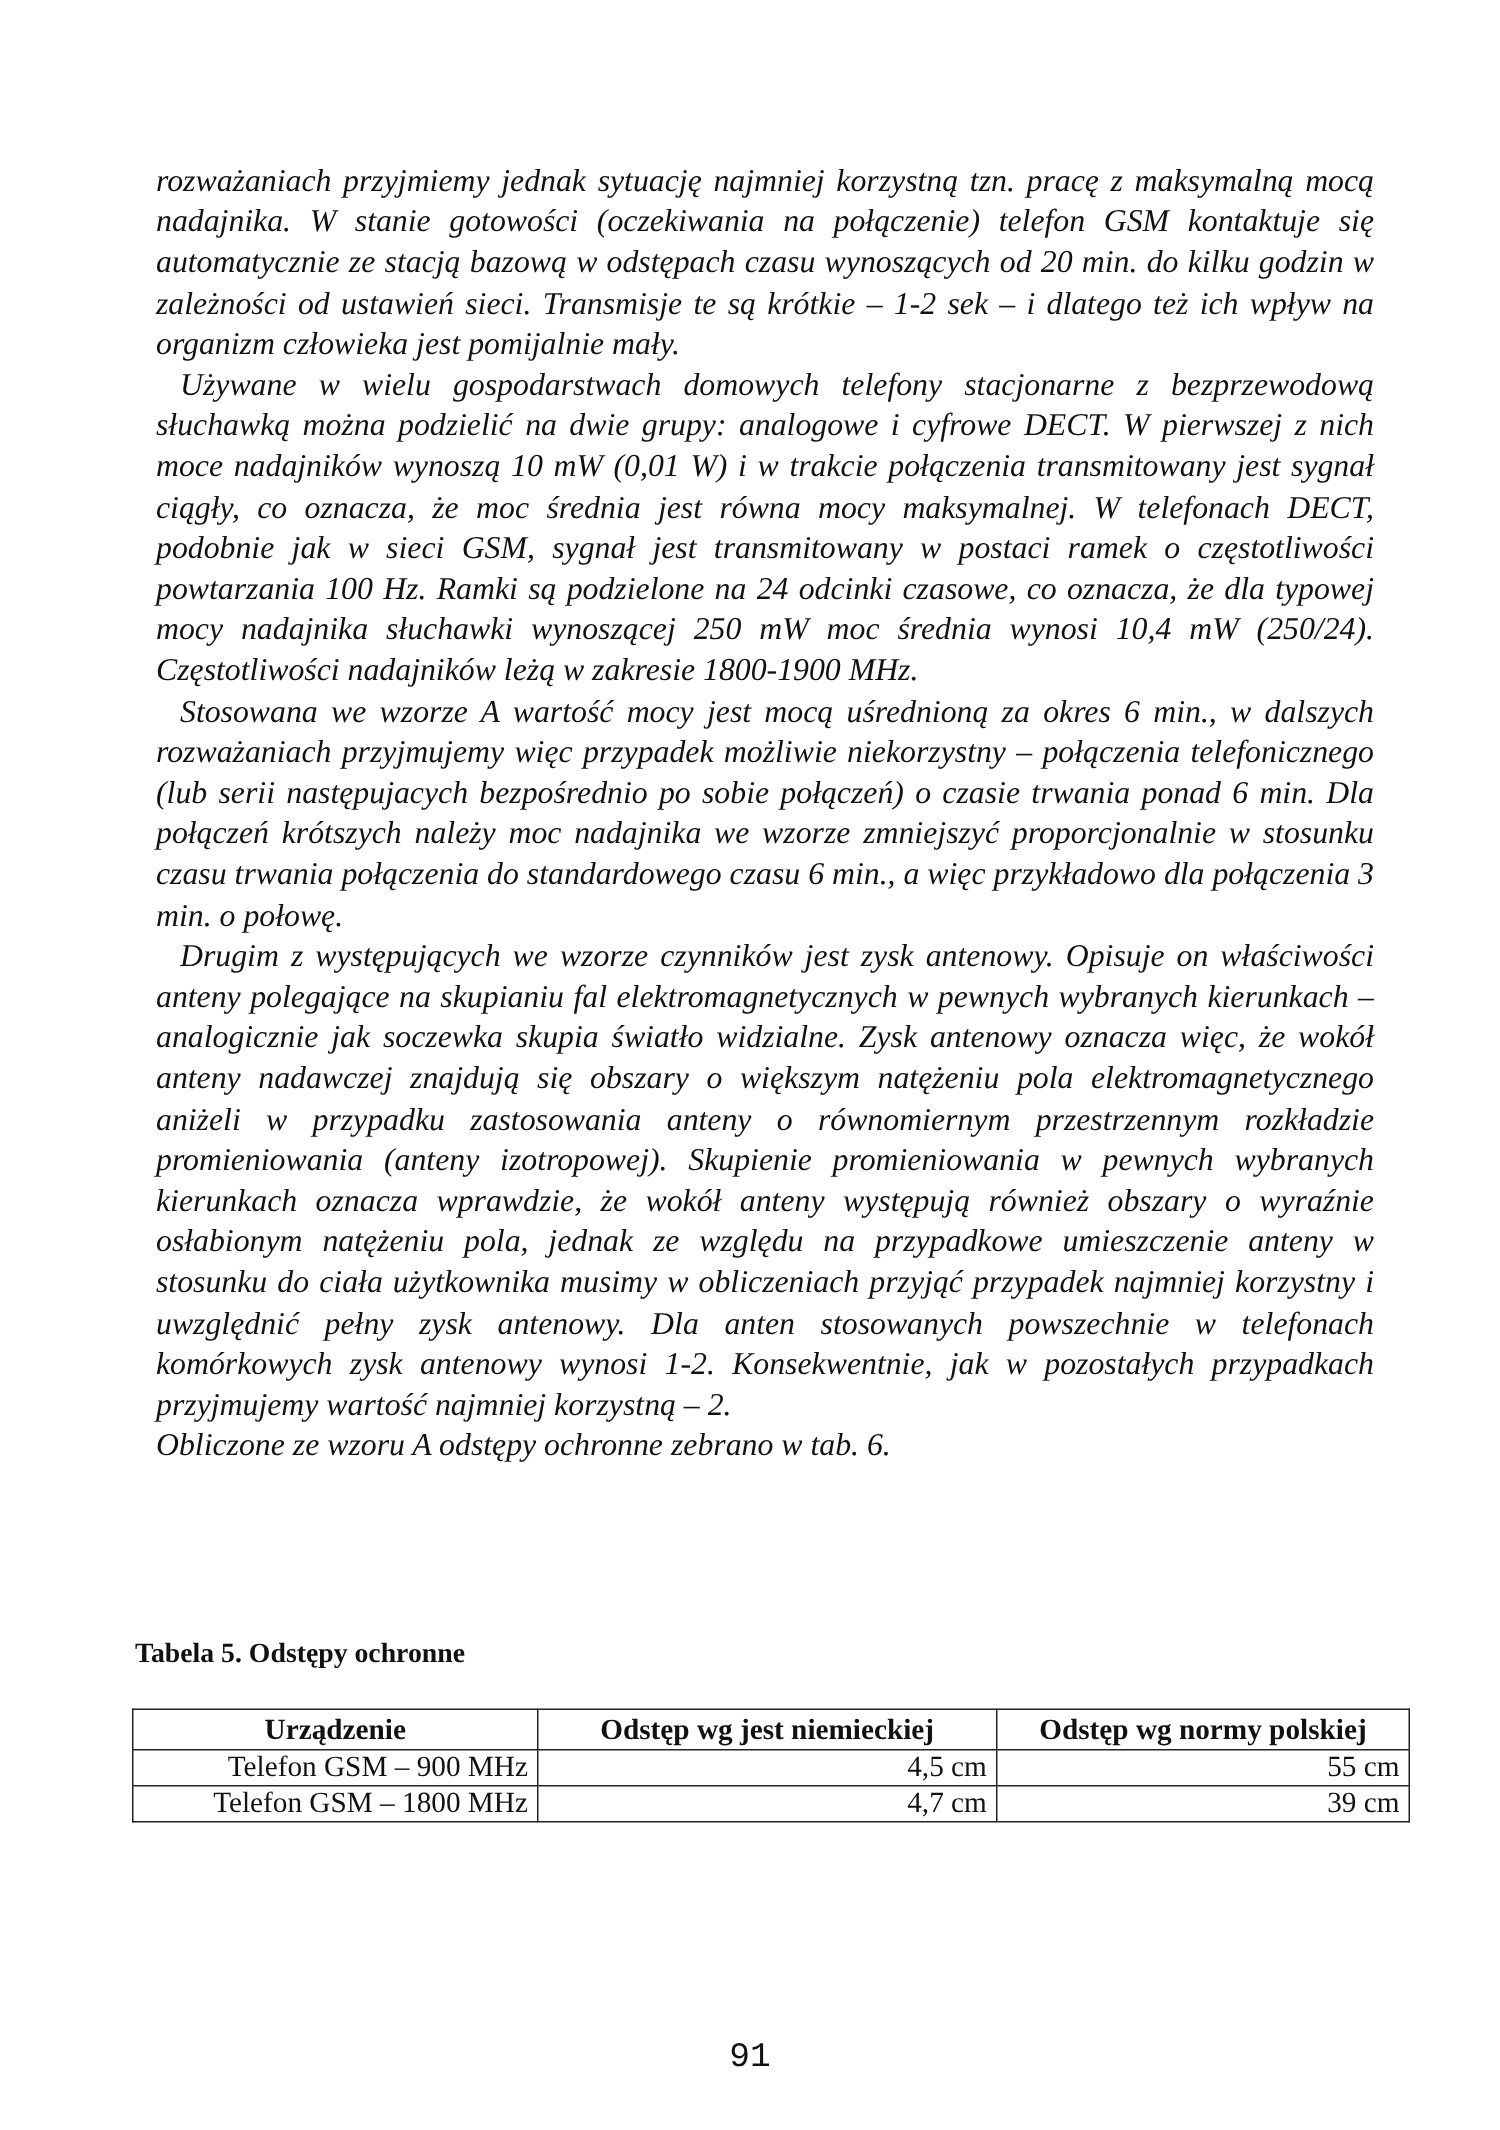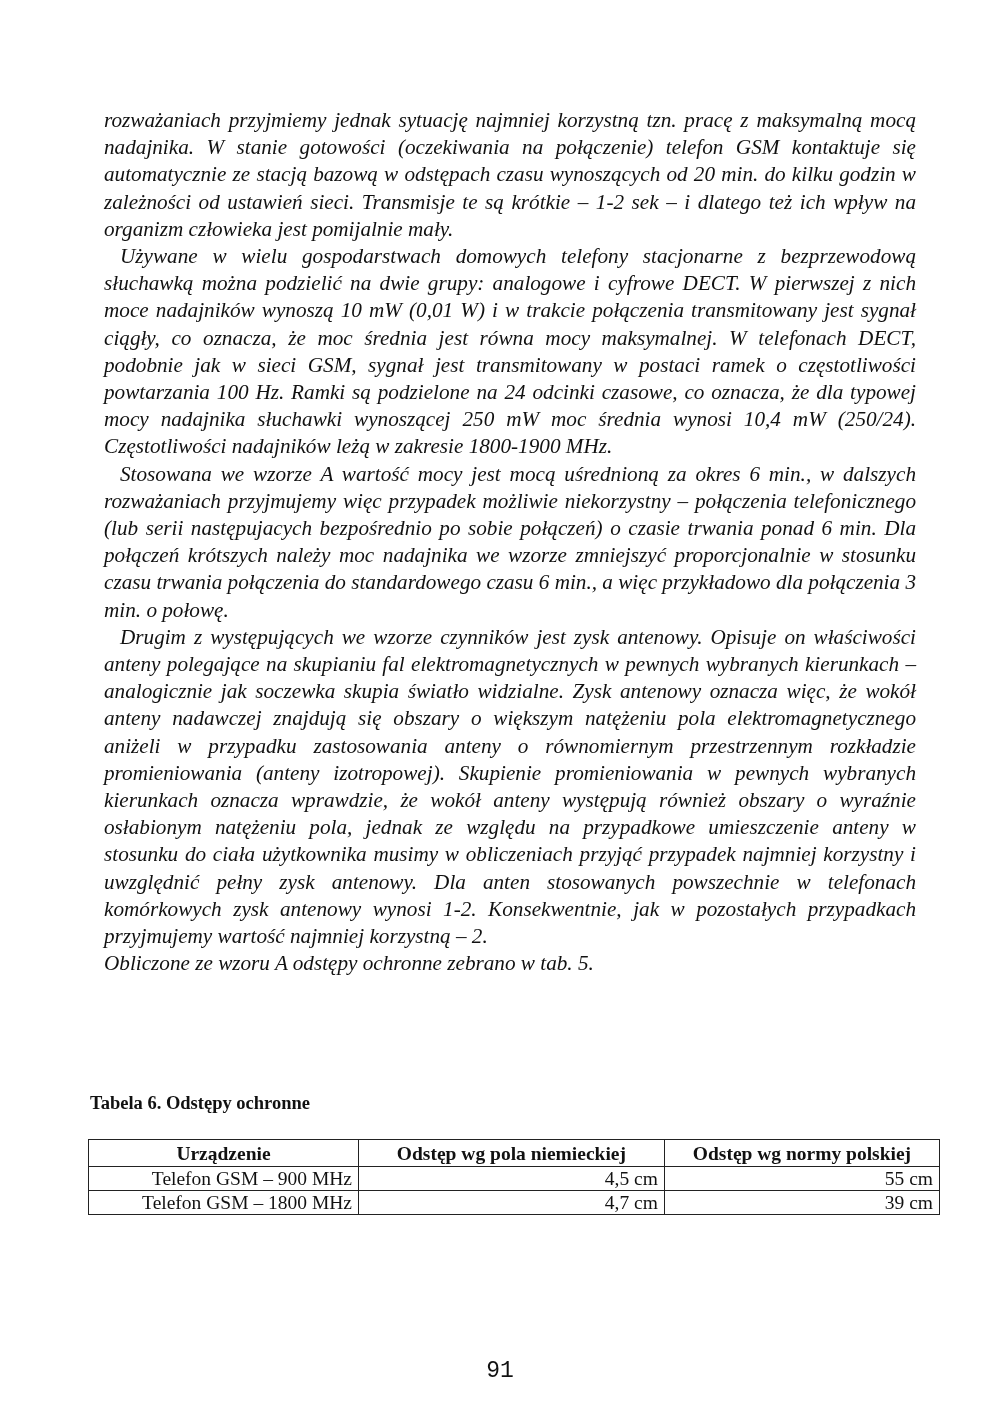--- a/index.html
+++ b/index.html
@@ -77,35 +77,35 @@
     }
   </style>
 </head>
 <body>
 
 <div class="page-body">
   <p class="para">rozważaniach przyjmiemy jednak sytuację najmniej korzystną tzn. pracę z maksymalną mocą nadajnika. W stanie gotowości (oczekiwania na połączenie) telefon GSM kontaktuje się automatycznie ze stacją bazową w odstępach czasu wynoszących od 20 min. do kilku godzin w zależności od ustawień sieci. Transmisje te są krótkie – 1-2 sek – i dlatego też ich wpływ na organizm człowieka jest pomijalnie mały.</p>
   <p class="para indent">Używane w wielu gospodarstwach domowych telefony stacjonarne z bezprzewodową słuchawką można podzielić na dwie grupy: analogowe i cyfrowe DECT. W pierwszej z nich moce nadajników wynoszą 10 mW (0,01 W) i w trakcie połączenia transmitowany jest sygnał ciągły, co oznacza, że moc średnia jest równa mocy maksymalnej. W telefonach DECT, podobnie jak w sieci GSM, sygnał jest transmitowany w postaci ramek o częstotliwości powtarzania 100 Hz. Ramki są podzielone na 24 odcinki czasowe, co oznacza, że dla typowej mocy nadajnika słuchawki wynoszącej 250 mW moc średnia wynosi 10,4 mW (250/24). Częstotliwości nadajników leżą w zakresie 1800-1900 MHz.</p>
   <p class="para indent">Stosowana we wzorze A wartość mocy jest mocą uśrednioną za okres 6 min., w dalszych rozważaniach przyjmujemy więc przypadek możliwie niekorzystny – połączenia telefonicznego (lub serii następujacych bezpośrednio po sobie połączeń) o czasie trwania ponad 6 min. Dla połączeń krótszych należy moc nadajnika we wzorze zmniejszyć proporcjonalnie w stosunku czasu trwania połączenia do standardowego czasu 6 min., a więc przykładowo dla połączenia 3 min. o połowę.</p>
   <p class="para indent">Drugim z występujących we wzorze czynników jest zysk antenowy. Opisuje on właściwości anteny polegające na skupianiu fal elektromagnetycznych w pewnych wybranych kierunkach – analogicznie jak soczewka skupia światło widzialne. Zysk antenowy oznacza więc, że wokół anteny nadawczej znajdują się obszary o większym natężeniu pola elektromagnetycznego aniżeli w przypadku zastosowania anteny o równomiernym przestrzennym rozkładzie promieniowania (anteny izotropowej). Skupienie promieniowania w pewnych wybranych kierunkach oznacza wprawdzie, że wokół anteny występują również obszary o wyraźnie osłabionym natężeniu pola, jednak ze względu na przypadkowe umieszczenie anteny w stosunku do ciała użytkownika musimy w obliczeniach przyjąć przypadek najmniej korzystny i uwzględnić pełny zysk antenowy. Dla anten stosowanych powszechnie w telefonach komórkowych zysk antenowy wynosi 1-2. Konsekwentnie, jak w pozostałych przypadkach przyjmujemy wartość najmniej korzystną – 2.</p>
-  <p class="para">Obliczone ze wzoru A odstępy ochronne zebrano w tab. 5.</p>
+  <p class="para">Obliczone ze wzoru A odstępy ochronne zebrano w tab. 6.</p>
 </div>
 
-<p class="table-caption">Tabela 6. Odstępy ochronne</p>
+<p class="table-caption">Tabela 5. Odstępy ochronne</p>
 
 <table class="spacing-table">
   <colgroup>
     <col class="c1">
       <col class="c2">
       <col class="c3">
   </colgroup>
   <thead>
     <tr>
       <th>Urządzenie</th>
-      <th>Odstęp wg pola niemieckiej</th>
+      <th>Odstęp wg jest niemieckiej</th>
       <th>Odstęp wg normy polskiej</th>
     </tr>
   </thead>
   <tbody>
     <tr>
       <td>Telefon GSM – 900 MHz</td>
       <td>4,5 cm</td>
       <td>55 cm</td>
     </tr>
     <tr>

